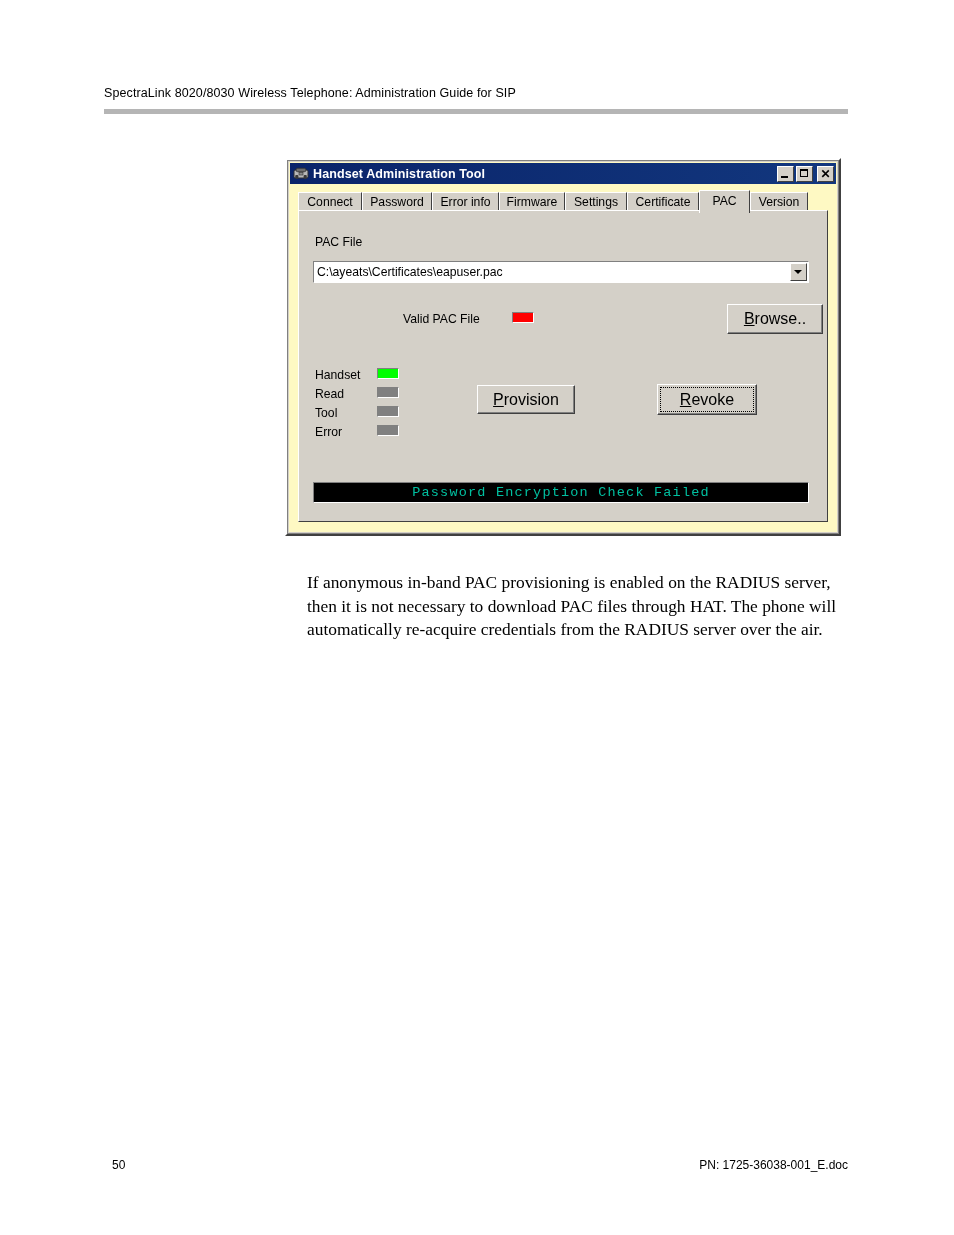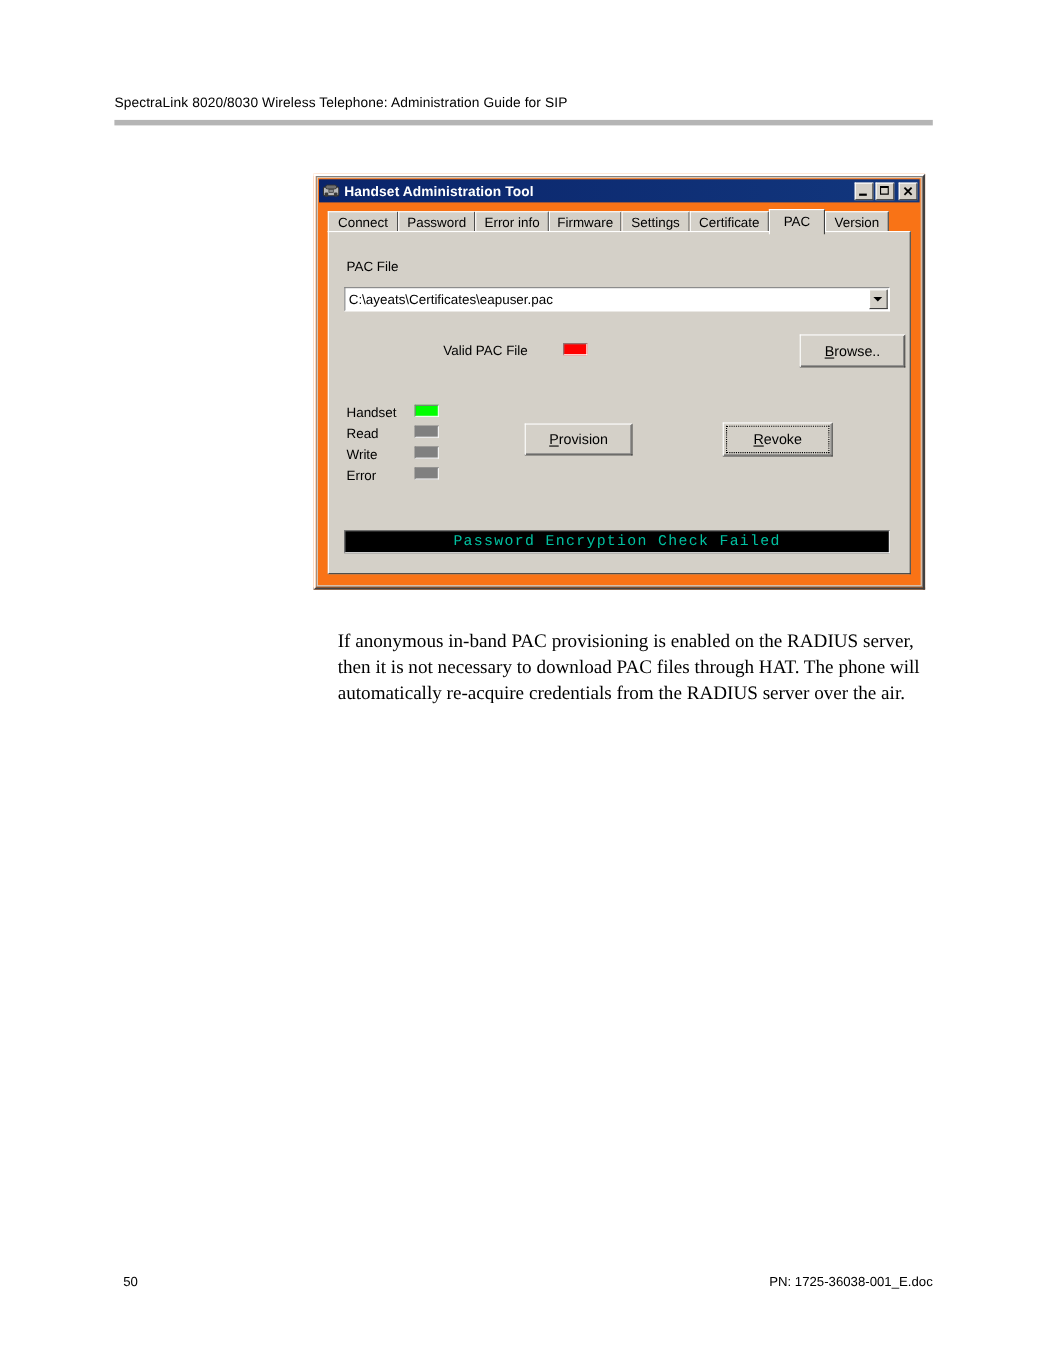--- a/index.html
+++ b/index.html
@@ -63,21 +63,21 @@
     color: #000000;
   }
 
   
   .dialog {
     position: absolute;
     left: 285px;
     top: 158px;
     width: 556px;
     height: 378px;
-    background: #f97316;
+    background: #fef9c3;
     border-top: 2px solid #ffffff;
     border-left: 2px solid #ffffff;
     border-right: 2px solid #404040;
     border-bottom: 2px solid #404040;
     box-shadow: 1px 1px 0 0 #808080 inset,
                 -1px -1px 0 0 #808080 inset;
     box-sizing: border-box;
     font-family: "Liberation Sans", sans-serif;
   }
   .dialog-inner {
@@ -254,21 +254,21 @@
 
   
   .btn {
     position: absolute;
     background: #d4d0c8;
     border-top: 1.5px solid #ffffff;
     border-left: 1.5px solid #ffffff;
     border-right: 1.5px solid #404040;
     border-bottom: 1.5px solid #404040;
     box-sizing: border-box;
-    font-size: 13px;
+    font-size: 16px;
     color: #000;
     display: flex;
     align-items: center;
     justify-content: center;
     font-family: "Liberation Sans", sans-serif;
   }
   .btn .inner-shadow {
     position: absolute;
     inset: 0;
     box-shadow: -1px -1px 0 0 #808080 inset;
@@ -398,21 +398,21 @@
       <span class="inner-shadow"></span>
       <span class="btn-label"><u>B</u>rowse..</span>
     </div>
 
     <div class="field-label" style="left:16px; top:157px;">Handset</div>
     <div class="led" id="led-handset" style="left: 78px; top: 157px; background: rgb(0, 255, 0);"></div>
 
     <div class="field-label" style="left:16px; top:176px;">Read</div>
     <div class="led" id="led-read" style="left: 78px; top: 176px; background: rgb(128, 128, 128);"></div>
 
-    <div class="field-label" style="left:16px; top:195px;">Write</div>
+    <div class="field-label" style="left:16px; top:195px;">Tool</div>
     <div class="led" id="led-write" style="left: 78px; top: 195px; background: rgb(128, 128, 128);"></div>
 
     <div class="field-label" style="left:16px; top:214px;">Error</div>
     <div class="led" id="led-error" style="left: 78px; top: 214px; background: rgb(128, 128, 128);"></div>
 
     <div class="btn" style="left:178px; top:174px; width:98px; height:29px;">
       <span class="inner-shadow"></span>
       <span class="btn-label"><u>P</u>rovision</span>
     </div>
 

